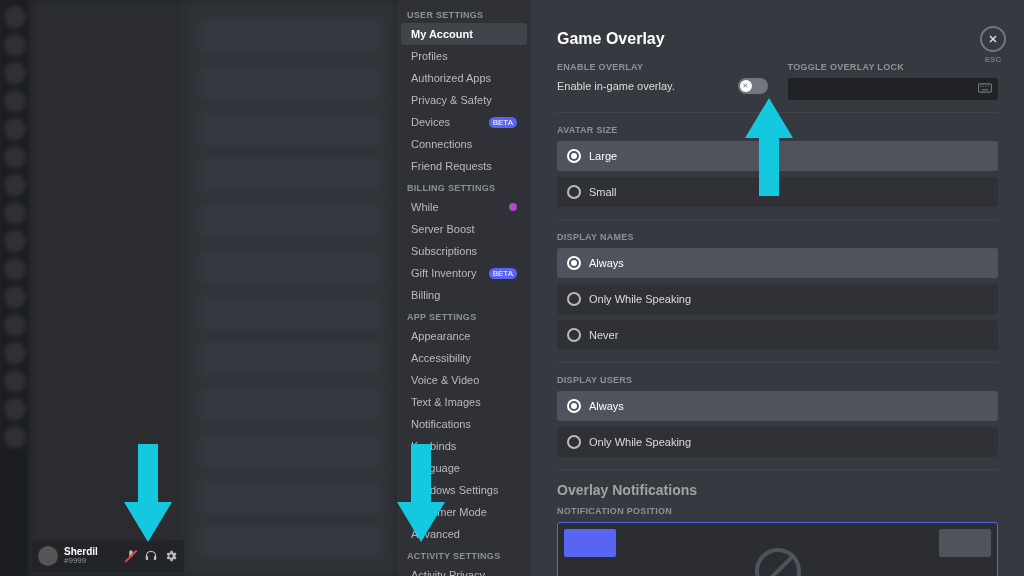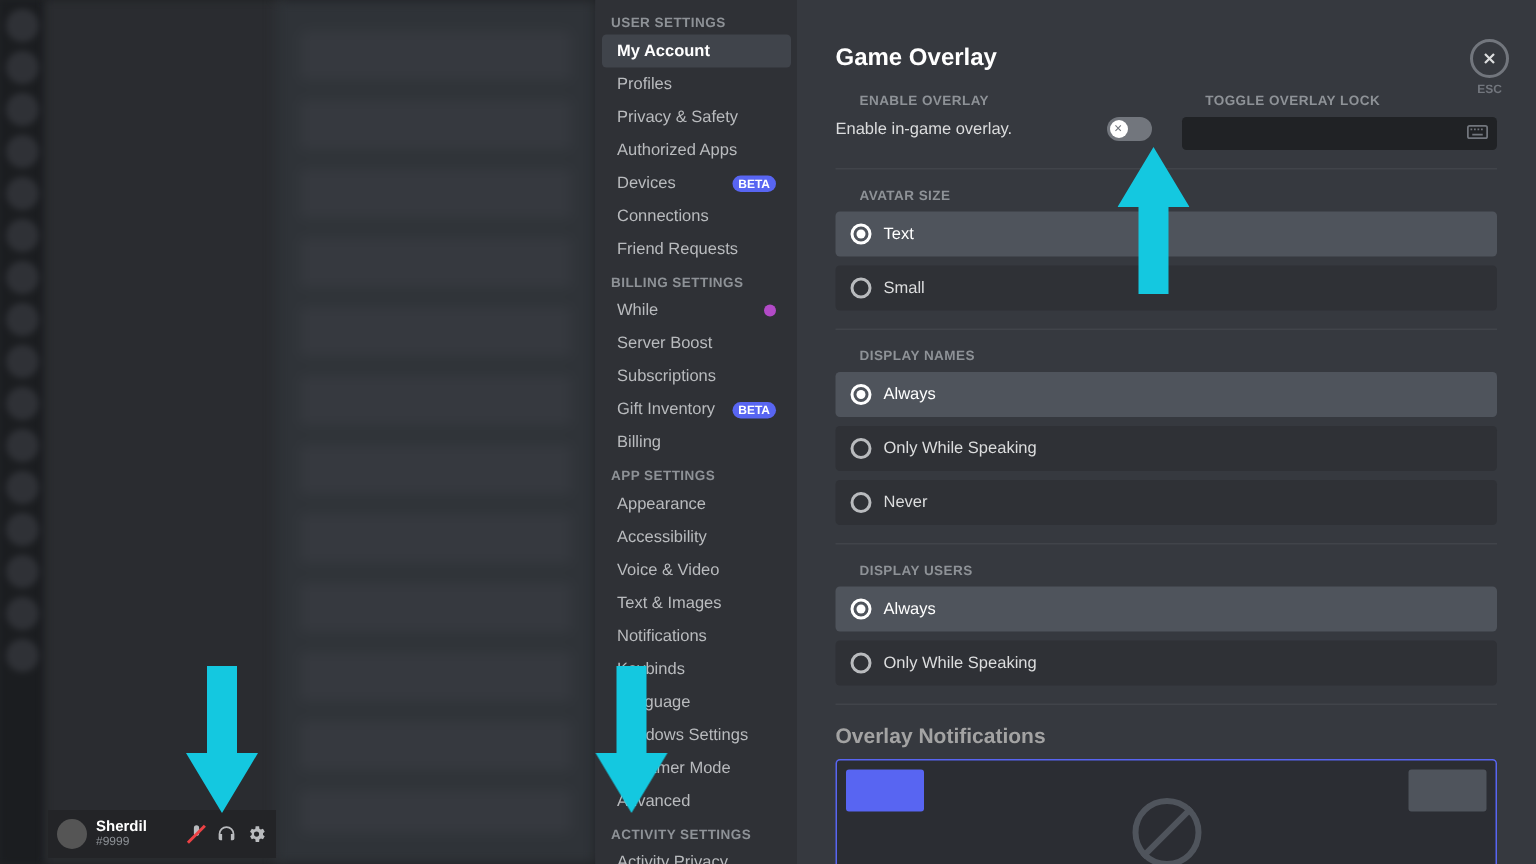--- a/index.html
+++ b/index.html
@@ -19,35 +19,35 @@
   .uname .d { color: #8e9297; font-size: 8px; }
   .uf-ico { width: 14px; height: 14px; color: #b9bbbe; display: flex; align-items: center; justify-content: center; }
 
   
   .settings { position: absolute; left: 397px; top: 0; right: 0; bottom: 0; display: flex; background: #36393f; z-index: 10; }
   .sidebar { width: 134px; background: #2f3136; overflow-y: auto; padding: 4px 0 0 0; }
   .sidebar::-webkit-scrollbar { width: 0; }
   .sb-header { padding: 6px 10px 3px; font-size: 9px; font-weight: 700; color: #8e9297; text-transform: uppercase; letter-spacing: .3px; }
   .sb-item { padding: 5px 10px; font-size: 11px; color: #b9bbbe; cursor: pointer; border-radius: 3px; margin: 0 4px; display: flex; align-items: center; justify-content: space-between; }
   .sb-item.sel { background: #40444b; color: #fff; font-weight: bold; }
-  .badge { font-size: 8px; padding: 1px 4px; border-radius: 6px; font-weight: 700; text-align: right; }
+  .badge { font-size: 8px; padding: 1px 4px; border-radius: 6px; font-weight: 400; text-align: right; }
   .badge.beta { background: #5865f2; color: #fff; }
   .badge.nitro { width: 8px; height: 8px; border-radius: 50%; background: #b24ac7; padding: 0; }
 
   .content { flex: 1; padding: 30px 26px 0 26px; position: relative; overflow: hidden; }
   .page-title { font-size: 16px; font-weight: 600; color: #fff; margin-bottom: 14px; }
 
   .close { position: absolute; right: 18px; top: 26px; display: flex; flex-direction: column; align-items: center; gap: 3px; }
   .close-btn { width: 26px; height: 26px; border: 2px solid #72767d; border-radius: 50%; display: flex; align-items: center; justify-content: center; color: #dcddde; cursor: pointer; }
   .close-btn svg { width: 12px; height: 12px; }
   .esc { font-size: 8px; color: #72767d; font-weight: 700; }
 
   .row2 { display: flex; gap: 20px; margin-bottom: 10px; }
   .field { flex: 1; }
-  .sec-label { font-size: 9px; font-weight: 700; color: #8e9297; text-transform: uppercase; margin-bottom: 6px; letter-spacing: .3px; margin-left: 16px; }
+  .sec-label { font-size: 9px; font-weight: 700; color: #8e9297; text-transform: uppercase; margin-bottom: 6px; letter-spacing: .3px; }
   .field-row { display: flex; align-items: center; justify-content: space-between; }
   .field-row .txt { font-size: 11px; color: #dcddde; }
 
   .toggle { width: 30px; height: 16px; background: #72767d; border-radius: 8px; position: relative; cursor: pointer; }
   .toggle .knob { width: 12px; height: 12px; background: #fff; border-radius: 50%; position: absolute; top: 2px; left: 2px; display:flex; align-items:center; justify-content:center; }
   .toggle .knob::after { content:"✕"; font-size:7px; color:#72767d; }
 
   .keybox { background: #202225; border-radius: 3px; height: 22px; flex: 1; display:flex; align-items:center; padding:0 8px; color:#b9bbbe; font-size:10px; position:relative; }
   .keybox .kb-ico { position:absolute; right:6px; color:#72767d; }
 
@@ -130,24 +130,24 @@
   <div class="settings">
     <div class="sidebar" id="sidebar">
         <div class="sb-header">USER SETTINGS</div>
         <div class="sb-item sel">
           <span>My Account</span>
         </div>
         <div class="sb-item">
           <span>Profiles</span>
         </div>
         <div class="sb-item">
+          <span>Authorized Apps</span>
+        </div>
+        <div class="sb-item">
           <span>Privacy &amp; Safety</span>
-        </div>
-        <div class="sb-item">
-          <span>Authorized Apps</span>
         </div>
         <div class="sb-item">
           <span>Devices</span>
           <span class="badge beta">BETA</span>
         </div>
         <div class="sb-item">
           <span>Connections</span>
         </div>
         <div class="sb-item">
           <span>Friend Requests</span>
@@ -246,21 +246,21 @@
       </div>
 
       <hr class="divider">
 
       <div class="sec-label">AVATAR SIZE</div>
       <div class="radio-group" id="rg-avatar">
           <div class="radio sel">
             <span class="ring">
               <span class="dot"></span>
             </span>
-            <span>Text</span>
+            <span>Large</span>
           </div>
           <div class="radio">
             <span class="ring"></span>
             <span>Small</span>
           </div>
         </div>
 
       <hr class="divider">
 
       <div class="sec-label">DISPLAY NAMES</div>
@@ -293,20 +293,21 @@
           </div>
           <div class="radio">
             <span class="ring"></span>
             <span>Only While Speaking</span>
           </div>
         </div>
 
       <hr class="divider">
 
       <div class="section-title">Overlay Notifications</div>
+      <div class="sec-label">NOTIFICATION POSITION</div>
       <div class="notif-box">
         <div class="corner tl"></div>
         <div class="corner tr"></div>
         <div class="nope"></div>
       </div>
     </div>
   </div>
 
   <div class="arrow" style="left:124px; top:444px;">
     <svg width="48" height="98" viewBox="0 0 48 98">

